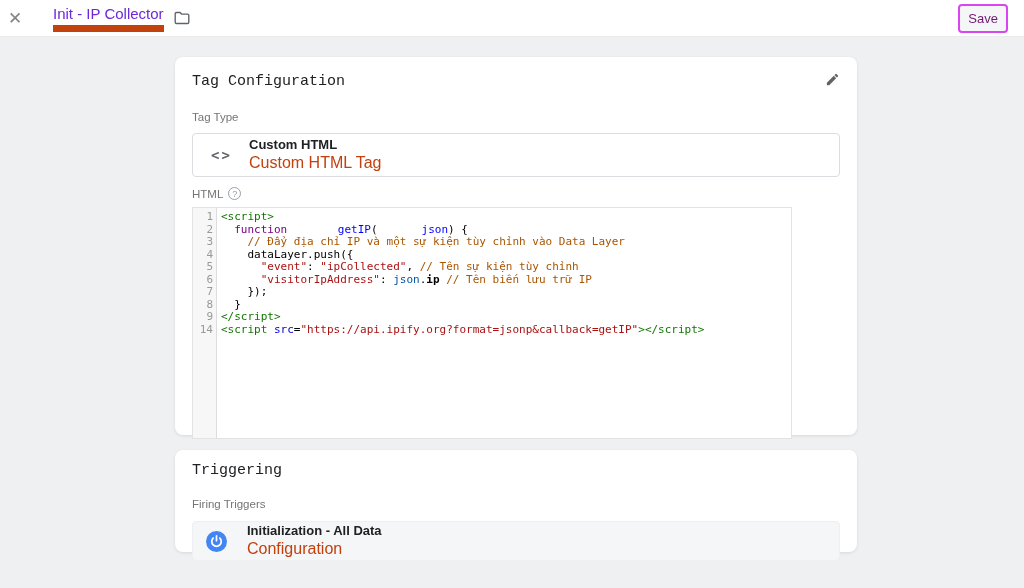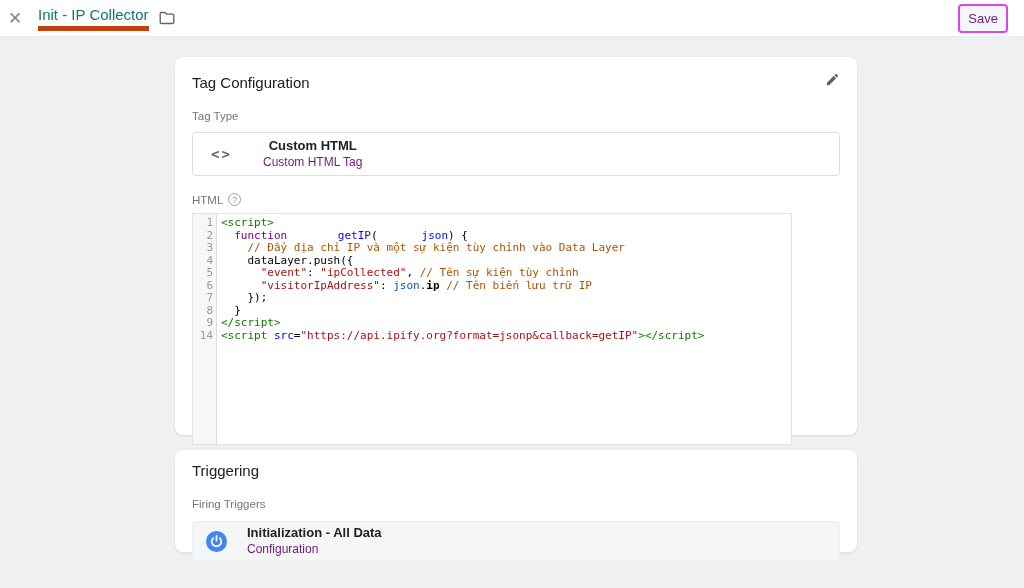--- a/index.html
+++ b/index.html
@@ -22,25 +22,25 @@
   }
   .close-x {
     font-size: 17px;
     color: #80868b;
     width: 22px;
     text-align: center;
     cursor: pointer;
     line-height: 1;
   }
   .doc-title {
-    margin-left: 12px;
+    margin-left: 27px;
     font-size: 15px;
-    color: #0f766e;
+    color: #6d28d9;
     padding-bottom: 3px;
-    border-bottom: 5px solid #c2410c;
+    border-bottom: 7px solid #c2410c;
     cursor: text;
   }
   .folder-btn { margin-left: 10px; display: flex; align-items: center; cursor: pointer; }
   .spacer { flex: 1; }
   .save-btn {
     background: #f5f6f7;
     border: 2px solid #d946ef;
     border-radius: 4px;
     color: #701a75;
     font-size: 13px;
@@ -57,22 +57,23 @@
     border-radius: 8px;
     box-shadow: 0 1px 3px rgba(60,64,67,0.12);
     padding: 0 17px;
   }
   .card-1 { margin-top: 20px; height: 378px; }
   .card-2 { margin-top: 15px; height: 102px; }
 
   .card-header {
     display: flex;
     justify-content: space-between;
-    align-items: flex-end;
+    align-items: center;
     padding-top: 14px;
+    font-family: Liberation Mono, monospace;
   }
   .card-title { font-size: 15px; color: #202124; }
   .edit-btn { cursor: pointer; margin-top: 1px; }
 
   .field-label {
     font-size: 11.5px;
     color: #757575;
     margin-top: 19px;
     display: flex;
     align-items: center;
@@ -92,23 +93,23 @@
     background: #fff;
   }
   .code-glyph {
     font-family: "DejaVu Sans Mono", monospace;
     font-size: 14px;
     font-weight: bold;
     color: #5f6368;
     letter-spacing: 2px;
     width: 28px;
   }
-  .type-text { margin-left: 24px; text-align: center; }
+  .type-text { margin-left: 10px; }
   .row-title { font-size: 13px; font-weight: bold; color: #202124; line-height: 1.25; }
-  .row-sub   { font-size: 12px; color: #701a75; line-height: 1.25; }
+  .row-sub   { font-size: 16px; color: #c2410c; line-height: 1.25; }
 
   .help-circle {
     width: 13px; height: 13px;
     border: 1px solid #9aa0a6;
     border-radius: 50%;
     color: #9aa0a6;
     font-size: 9px;
     display: inline-flex;
     align-items: center;
     justify-content: center;
@@ -196,21 +197,21 @@
   </div>
 
   <div class="type-box">
     <span class="code-glyph">&lt;&gt;</span>
     <span class="type-text">
       <div class="row-title">Custom HTML</div>
       <div class="row-sub">Custom HTML Tag</div>
     </span>
   </div>
 
-  <div class="field-label" style="margin-top:17px;">
+  <div class="field-label" style="margin-top:10px;">
     <span>HTML</span>
     <span class="help-circle">?</span>
   </div>
 
   <div class="editor">
     <div class="gutter">
         <div class="ln">1</div>
         <div class="ln">2</div>
         <div class="ln">3</div>
         <div class="ln">4</div>

